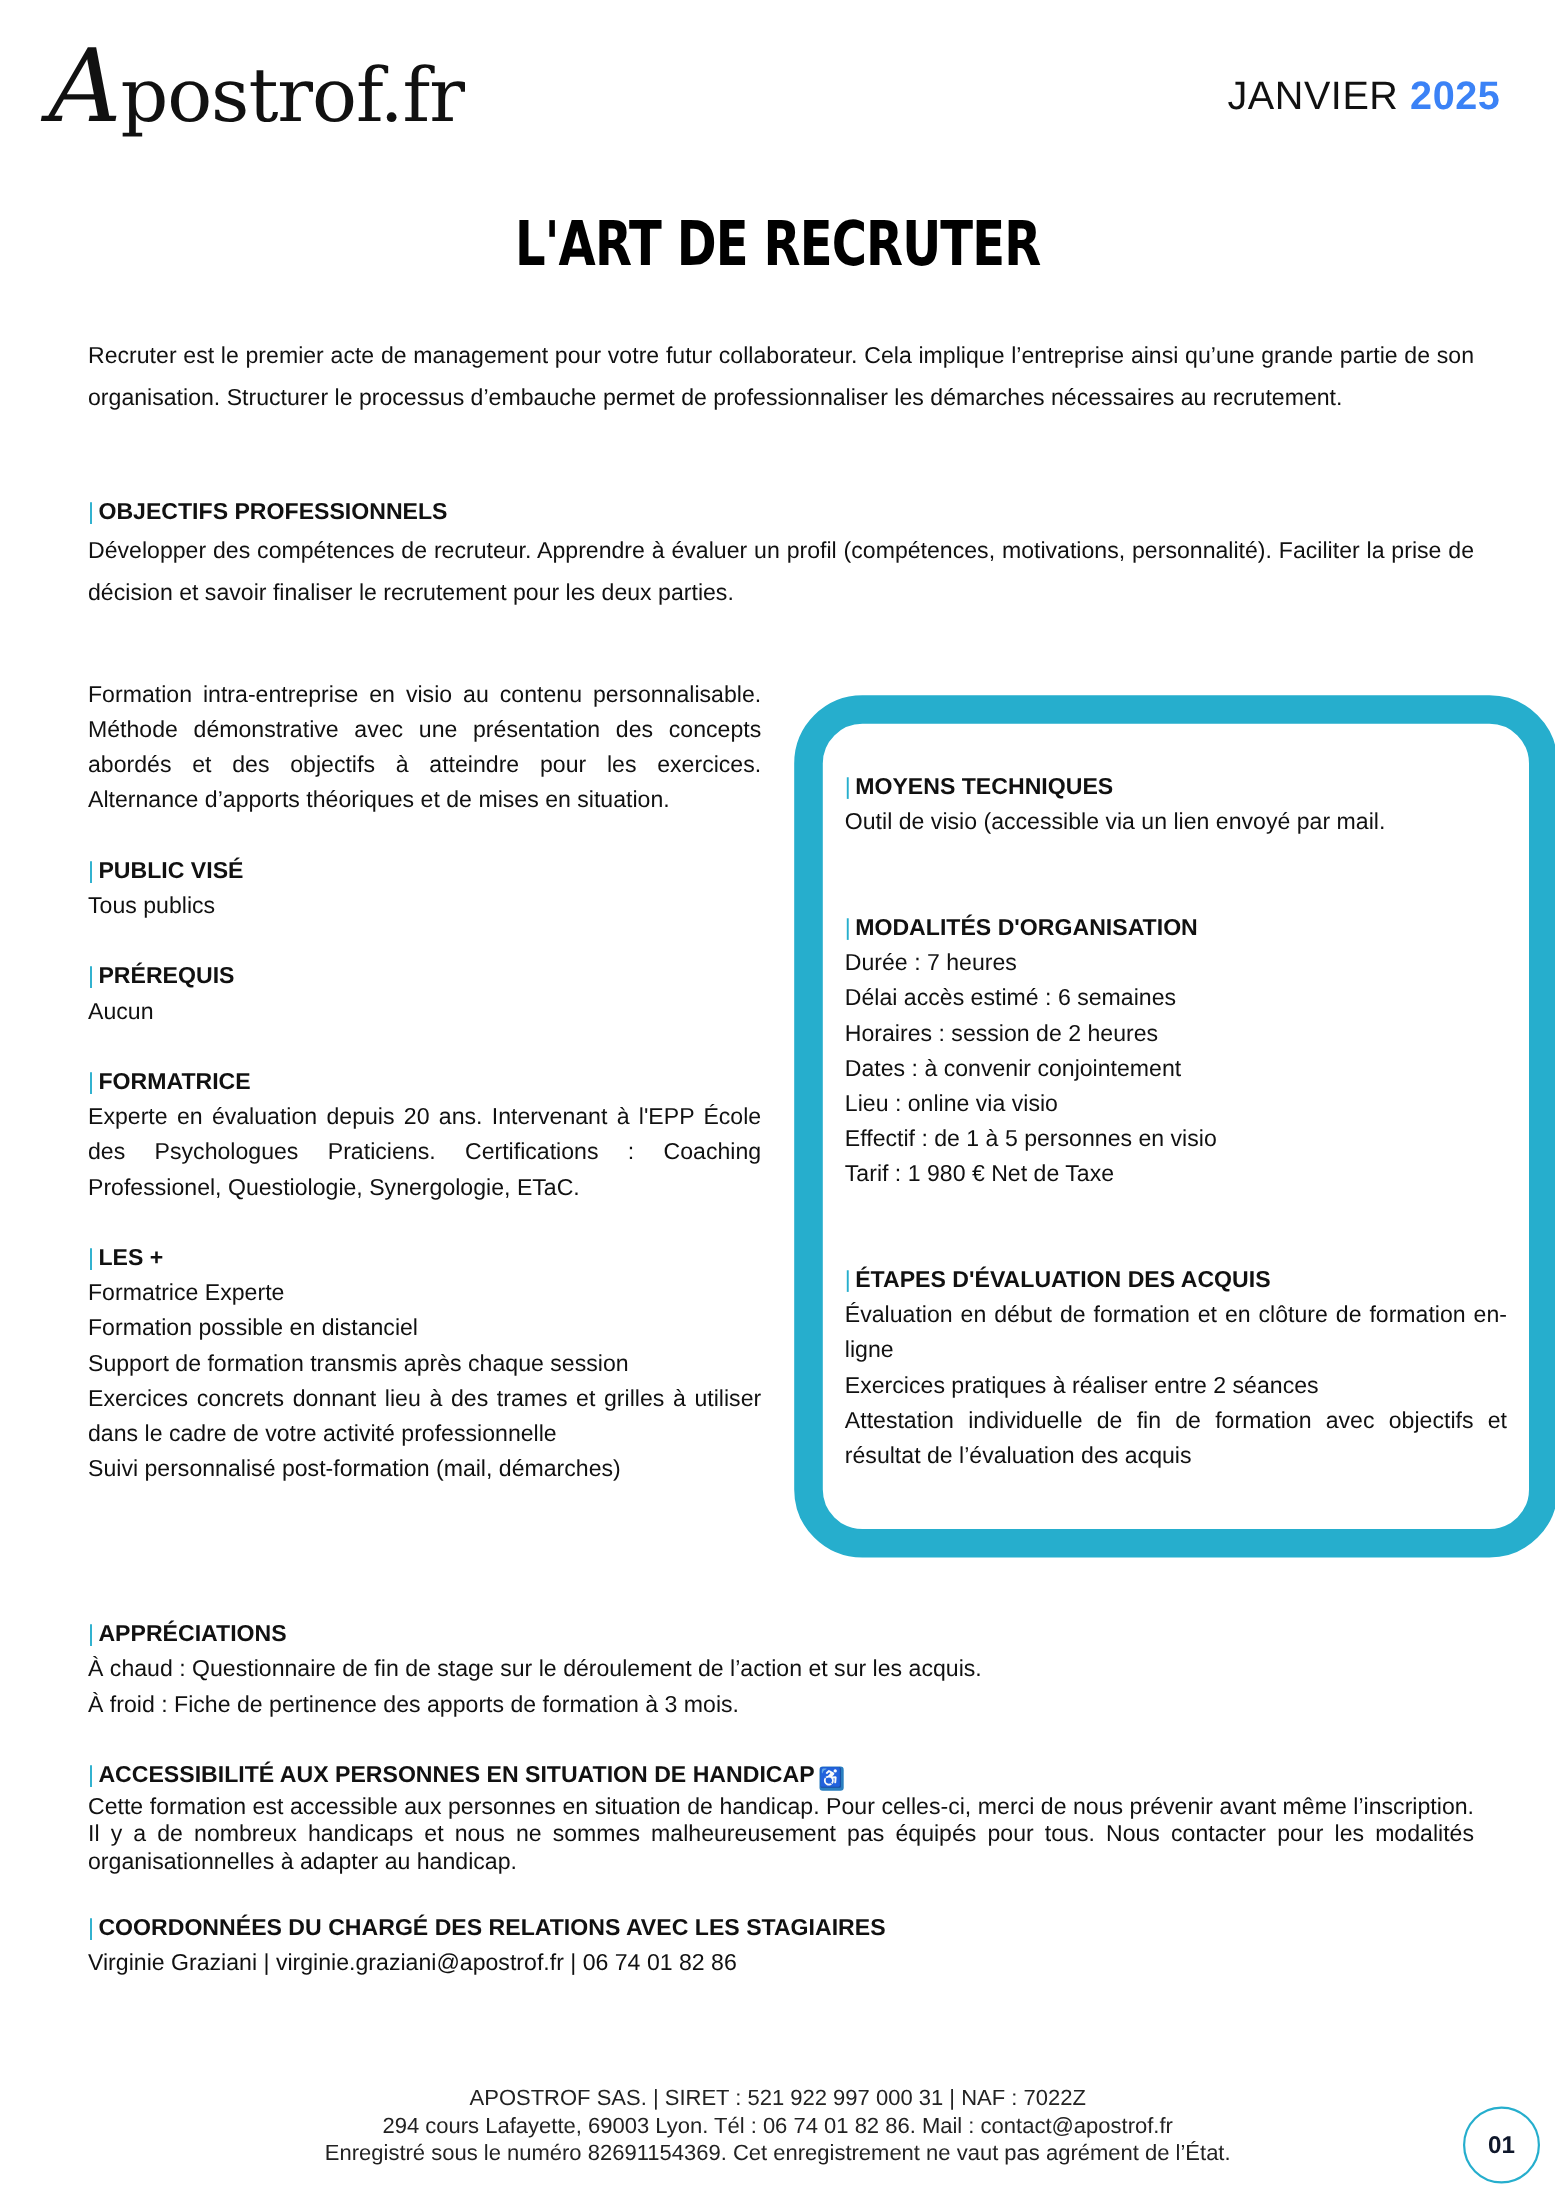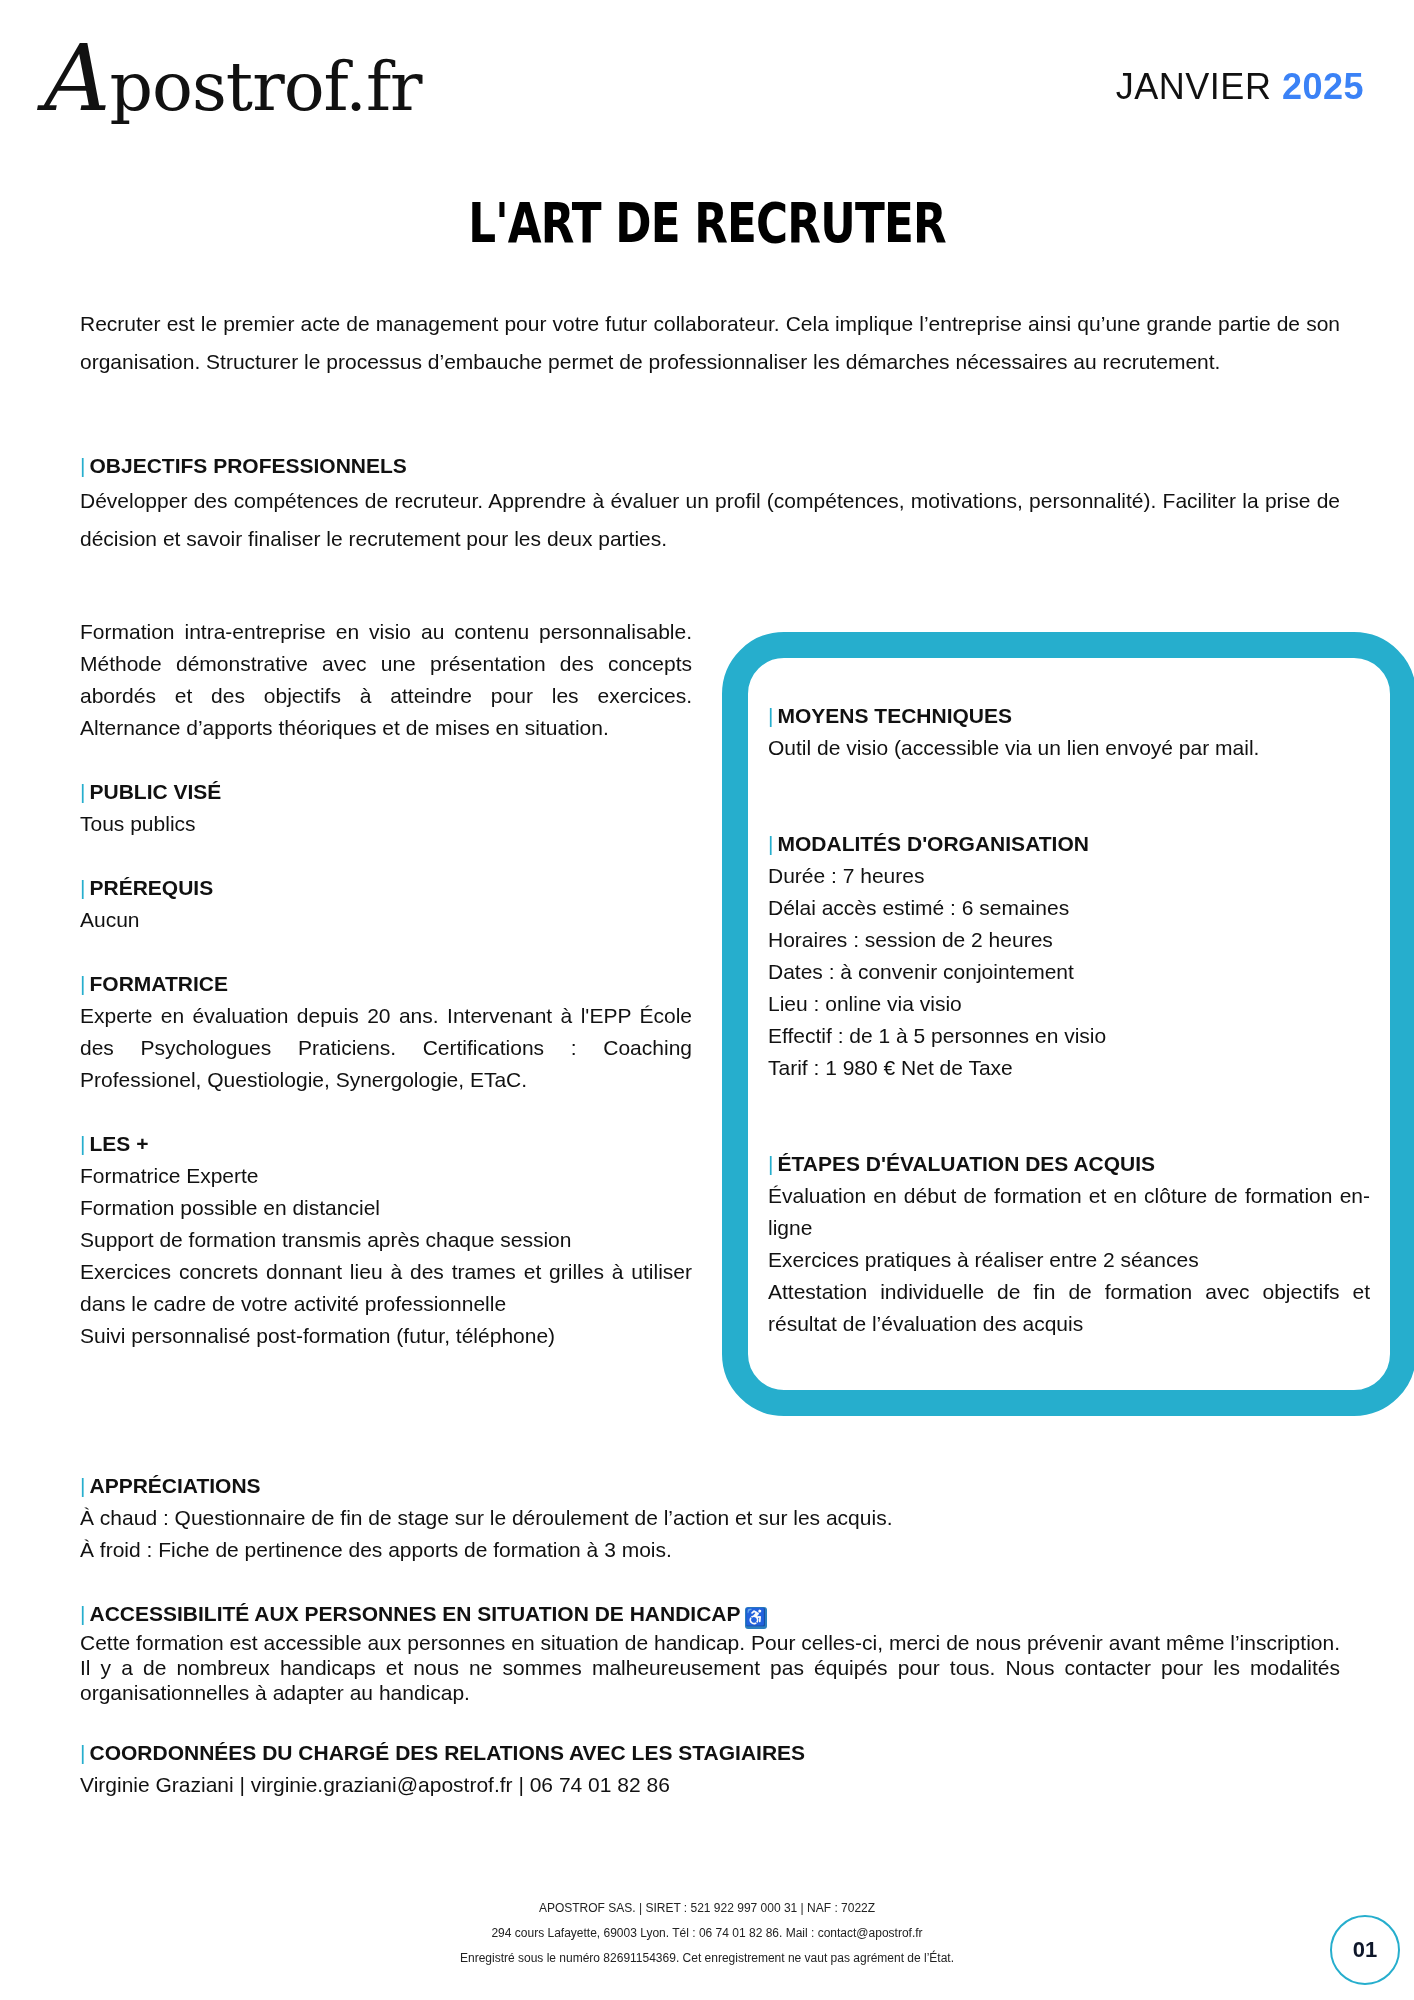--- a/index.html
+++ b/index.html
@@ -24,21 +24,21 @@
     .box { position: absolute; left: 722px; top: 632px; width: 694px; height: 784px;
            box-sizing: border-box; border: 26px solid #26aecd; border-radius: 62px; }
     .box-inner { position: absolute; left: 768px; top: 700px; width: 602px; }
     .box-inner .p { line-height: 32px; }
     .box-inner .sect { margin-bottom: 64px; }
     .line { font-size: 21px; line-height: 32px; margin: 0; }
     .bottom { position: absolute; left: 80px; width: 1260px; top: 1470px; }
     .bottom .p { line-height: 25px; }
     .icon-access { display: inline-block; width: 22px; height: 22px; background: #2a7fc0; color: #fff;
                    border-radius: 3px; font-size: 17px; line-height: 22px; text-align: center; vertical-align: -2px; margin-left: 4px; }
-    .footer { position: absolute; left: 0; width: 1414px; top: 1896px; text-align: center; font-size: 12px; line-height: 25px; color: #222; }
+    .footer { position: absolute; left: 0; width: 1414px; top: 1896px; text-align: center; font-size: 20px; line-height: 25px; color: #222; }
     .pagenum { position: absolute; left: 1330px; top: 1915px; width: 70px; height: 70px; border: 2px solid #26aecd;
                border-radius: 50%; box-sizing: border-box; text-align: center; line-height: 66px; font-size: 22px; font-weight: bold; color: #0f172a; }
   </style>
 </head>
 <body>
 
 <div class="logo">
   <span class="big-a">A</span><span>postrof.fr</span>
 </div>
 
@@ -71,21 +71,21 @@
   <div class="sect">
     <p class="h"><span class="bar">|</span><span>FORMATRICE</span></p>
     <p class="p">Experte en évaluation depuis 20 ans. Intervenant à l'EPP École des Psychologues Praticiens. Certifications : Coaching Professionel, Questiologie, Synergologie, ETaC.</p>
   </div>
   <div class="sect">
     <p class="h"><span class="bar">|</span><span>LES +</span></p>
     <p class="p">Formatrice Experte</p>
     <p class="p">Formation possible en distanciel</p>
     <p class="p">Support de formation transmis après chaque session</p>
     <p class="p">Exercices concrets donnant lieu à des trames et grilles à utiliser dans le cadre de votre activité professionnelle</p>
-    <p class="p">Suivi personnalisé post-formation (futur, téléphone)</p>
+    <p class="p">Suivi personnalisé post-formation (mail, démarches)</p>
   </div>
 </div>
 
 <div class="box"></div>
 <div class="box-inner">
   <div class="sect">
     <p class="h"><span class="bar">|</span><span>MOYENS TECHNIQUES</span></p>
     <p class="p">Outil de visio (accessible via un lien envoyé par mail.</p>
   </div>
   <div class="sect">

